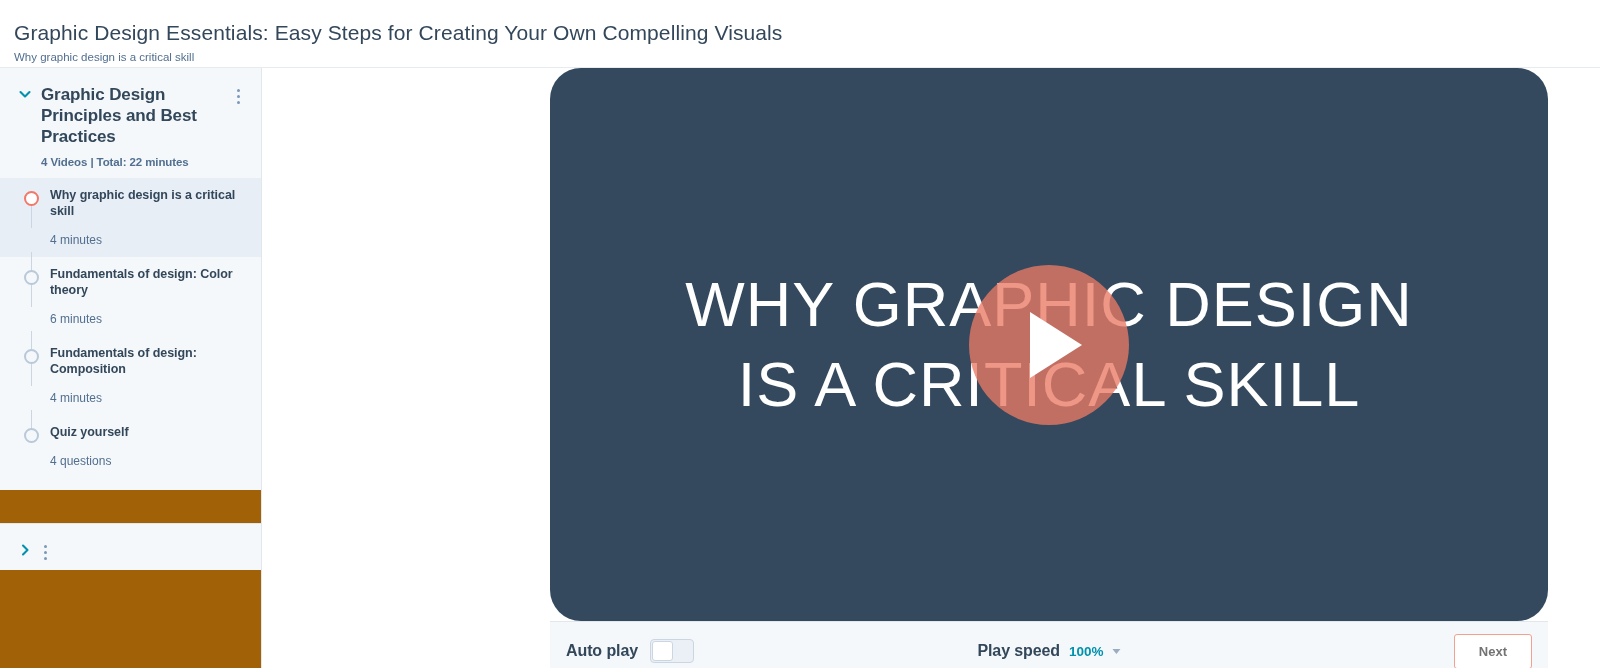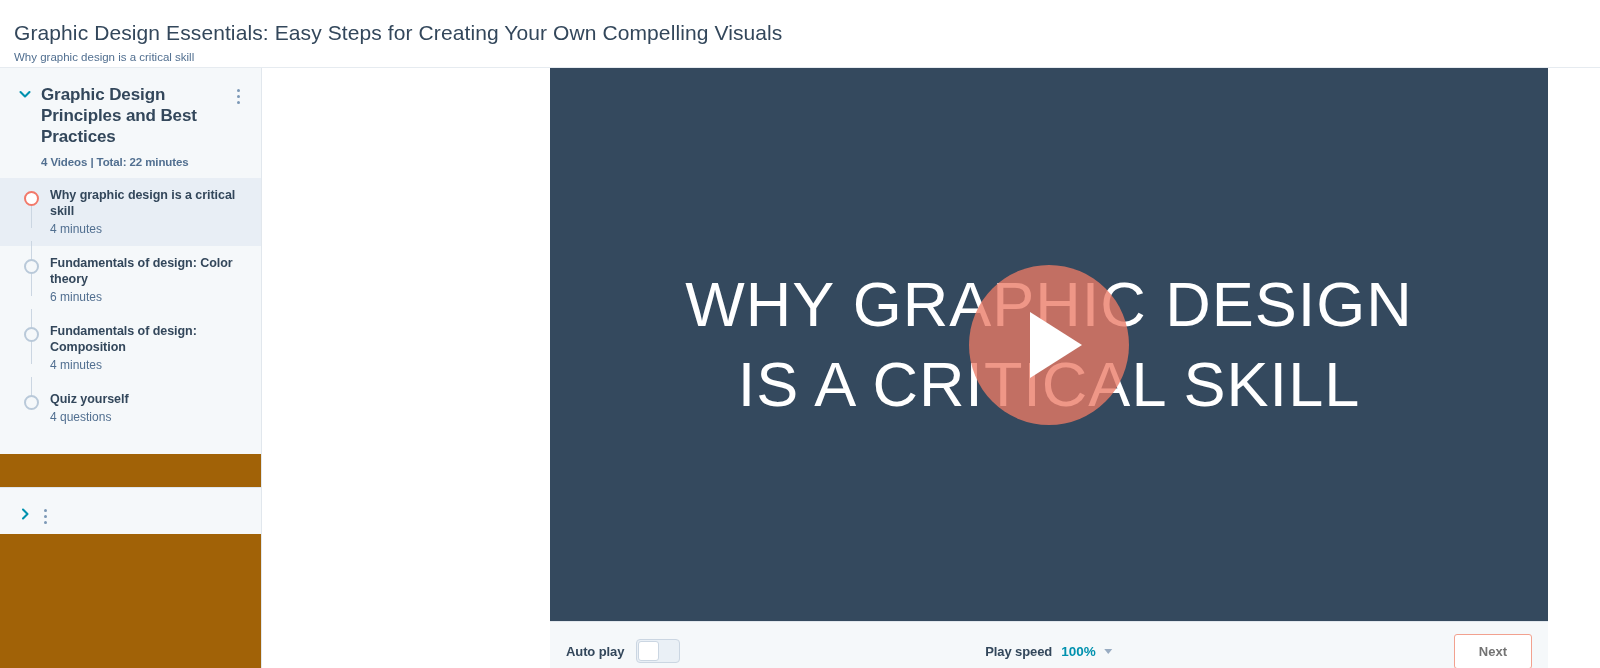--- a/index.html
+++ b/index.html
@@ -152,21 +152,21 @@
   .lesson-title {
     font-size: 12.5px;
     font-weight: 700;
     color: #33475b;
     line-height: 16px;
     letter-spacing: -0.05px;
   }
   .lesson-dur {
     font-size: 12px;
     color: #516f90;
-    margin-top: 2px;
+    margin-top: 13px;
     line-height: 16px;
   }
 
   
   .gutter {
     width: 288px;
     min-width: 288px;
     background: #ffffff;
   }
 
@@ -179,20 +179,21 @@
     padding-right: 52px;
   }
   .video-stage {
     height: 553px;
     background: #34495e;
     position: relative;
     overflow: hidden;
     display: flex;
     align-items: center;
     justify-content: center;
+    border-radius: 31px;
   }
   .video-slide-text {
     color: #ffffff;
     font-size: 63px;
     font-weight: 300;
     line-height: 1.26;
     letter-spacing: 1px;
     text-align: center;
     white-space: pre-line;
     user-select: none;
@@ -222,21 +223,21 @@
     height: 59px;
     background: #f5f8fa;
     border-top: 1px solid #e1e7ed;
     display: flex;
     align-items: center;
     padding: 0 16px 0 16px;
     position: relative;
   }
   .ctrl-left { display: flex; align-items: center; gap: 12px; }
   .ctrl-label {
-    font-size: 13px;
+    font-size: 16px;
     color: #33475b;
     font-weight: 700;
     letter-spacing: -0.1px;
   }
   .toggle {
     width: 44px; height: 24px;
     border: 1px solid #cbd6e2;
     border-radius: 4px;
     background: #eaf0f6;
     display: flex;

